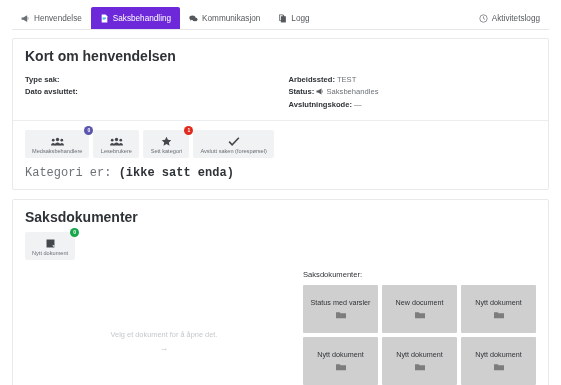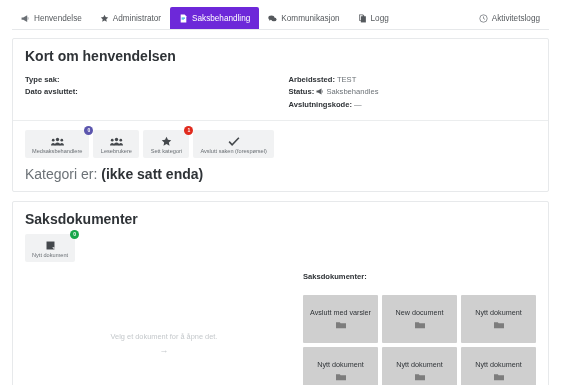--- a/index.html
+++ b/index.html
@@ -140,23 +140,24 @@
     text-align: center;
     box-sizing: border-box;
     padding: 0 1px;
     font-weight: bold;
   }
   .badge.purple { background: #5b55ad; }
   .badge.red { background: #e02a1d; }
   .badge.green { background: #17a64a; }
 
   .kategori-line {
-    font-size: 14px;
+    font-size: 12px;
     color: #6c7277;
     padding: 8px 12px 9px 12px;
+    font-family: Liberation Mono, monospace;
   }
   .kategori-line b { color: #2f3337; }
 
   
   .doc-card-inner { padding: 0 12px 12px 12px; }
 
   .doc-upper { padding-top: 9px; }
 
   .doc-columns {
     display: flex;
@@ -177,23 +178,23 @@
   .doc-placeholder .arrow {
     display: block;
     margin-top: 4px;
     font-size: 9px;
     color: #c4c8cb;
   }
 
   .doc-right { flex: 0 0 233px; }
   .doc-right-title {
     font-size: 7.6px;
-    font-weight: bold;
+    font-weight: normal;
     color: #2f3337;
-    margin-bottom: 14px;
+    margin-bottom: 6px;
   }
   .doc-grid {
     display: grid;
     grid-template-columns: repeat(3, 1fr);
     gap: 4px;
   }
   .doc-tile {
     background: #cfcfcf;
     border-radius: 1px;
     height: 48px;
@@ -229,28 +230,20 @@
   <div class="tab">
     <span class="ic">
       <svg width="9" height="9" viewBox="0 0 16 16">
           <path fill="#6a6f74" d="M1 6h3l7-4v12L4 10H1z"></path>
           <path fill="#6a6f74" d="M12 5c1.5.6 1.5 5.4 0 6z"></path>
         </svg>
     </span>
     <span>Henvendelse</span>
   </div>
 
-  <div class="tab">
-    <span class="ic">
-      <svg width="9" height="9" viewBox="0 0 16 16">
-          <path fill="#55595d" d="M8 1.2l2 4.2 4.6.6-3.4 3.2.9 4.6L8 11.6 3.9 13.8l.9-4.6L1.4 6l4.6-.6z"></path>
-        </svg>
-    </span>
-    <span>Administrator</span>
-  </div>
 
   <div class="tab active">
     <span class="ic">
       <svg width="9" height="9" viewBox="0 0 16 16">
           <path fill="#ffffff" d="M3 1h7l3 3v11H3z"></path>
           <path fill="#2aabe2" d="M4.6 5.2h6v1h-6zM4.6 7.3h6v1h-6zM4.6 9.4h4.3v1H4.6z"></path>
         </svg>
     </span>
     <span>Saksbehandling</span>
   </div>
@@ -413,21 +406,21 @@
           <span>Velg et dokument for å åpne det.</span>
           <span class="arrow">→</span>
         </div>
       </div>
 
       <div class="doc-right">
         <div class="doc-right-title">Saksdokumenter:</div>
         <div class="doc-grid">
 
           <div class="doc-tile">
-            <span class="dt-label">Avslutt med varsler</span>
+            <span class="dt-label">Status med varsler</span>
             <span class="dt-icon">
               <svg width="10" height="8" viewBox="0 0 16 12">
                   <path fill="#7d7d7d" d="M0 1.4h6l1.4 1.6H16V11H0z"></path>
                 </svg>
             </span>
           </div>
 
           <div class="doc-tile">
             <span class="dt-label">New document</span>
             <span class="dt-icon">

